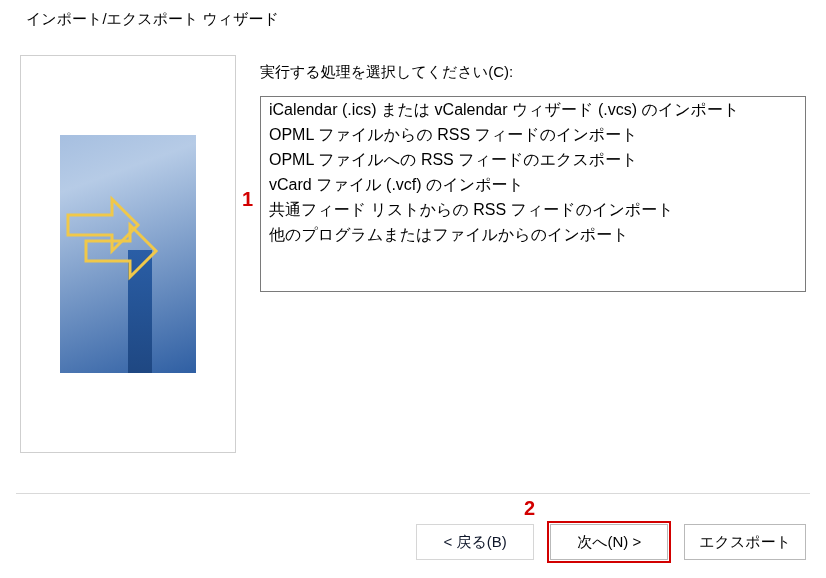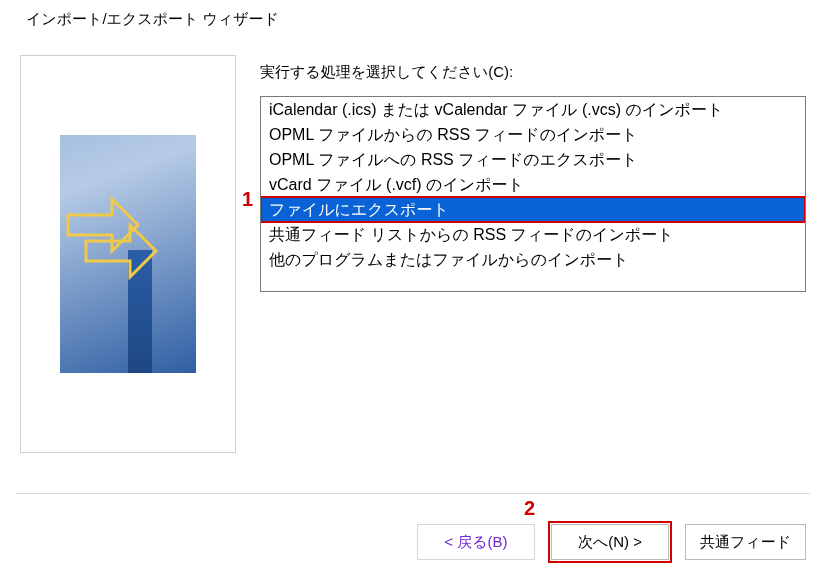--- a/index.html
+++ b/index.html
@@ -133,21 +133,21 @@
     height: 36px;
     min-width: 118px;
     border: 1px solid #b9b9b9;
     background: #fff;
     font-size: 15px;
     font-family: inherit;
     padding: 0 14px;
     cursor: pointer;
   }
   .btn.disabled {
-    color: #6d28d9;
+    color: #0f172a;
     border-color: #d6d6d6;
     cursor: default;
   }
   .btn.next {
     outline: 2px solid #d20000;
     outline-offset: 1px;
   }
 </style>
 </head>
 <body>
@@ -166,36 +166,35 @@
           </g>
         </svg>
       </div>
     </div>
 
     <div class="right-panel">
       <div class="instruction">実行する処理を選択してください(C):</div>
 
       <div class="listbox-wrap">
         <div class="listbox" id="listbox">
-            <div class="list-item">iCalendar (.ics) または vCalendar ファイル (.vcs) のインポート</div>
+            <div class="list-item">iCalendar (.ics) または vCalendar ウィザード (.vcs) のインポート</div>
             <div class="list-item">OPML ファイルからの RSS フィードのインポート</div>
             <div class="list-item">OPML ファイルへの RSS フィードのエクスポート</div>
             <div class="list-item">vCard ファイル (.vcf) のインポート</div>
-            <div class="list-item selected">ファイルにエクスポート</div>
             <div class="list-item">共通フィード リストからの RSS フィードのインポート</div>
             <div class="list-item">他のプログラムまたはファイルからのインポート</div>
           </div>
         <div class="callout c1">1</div>
       </div>
 
     </div>
   </div>
 
   <div class="separator"></div>
 
   <div class="button-row">
     <button class="btn disabled">&lt; 戻る(B)</button>
     <button class="btn next">次へ(N) &gt;</button>
-    <button class="btn">共通フィード</button>
+    <button class="btn">エクスポート</button>
   </div>
 
   <div class="callout c2">2</div>
 </div>
 
 </body></html>

